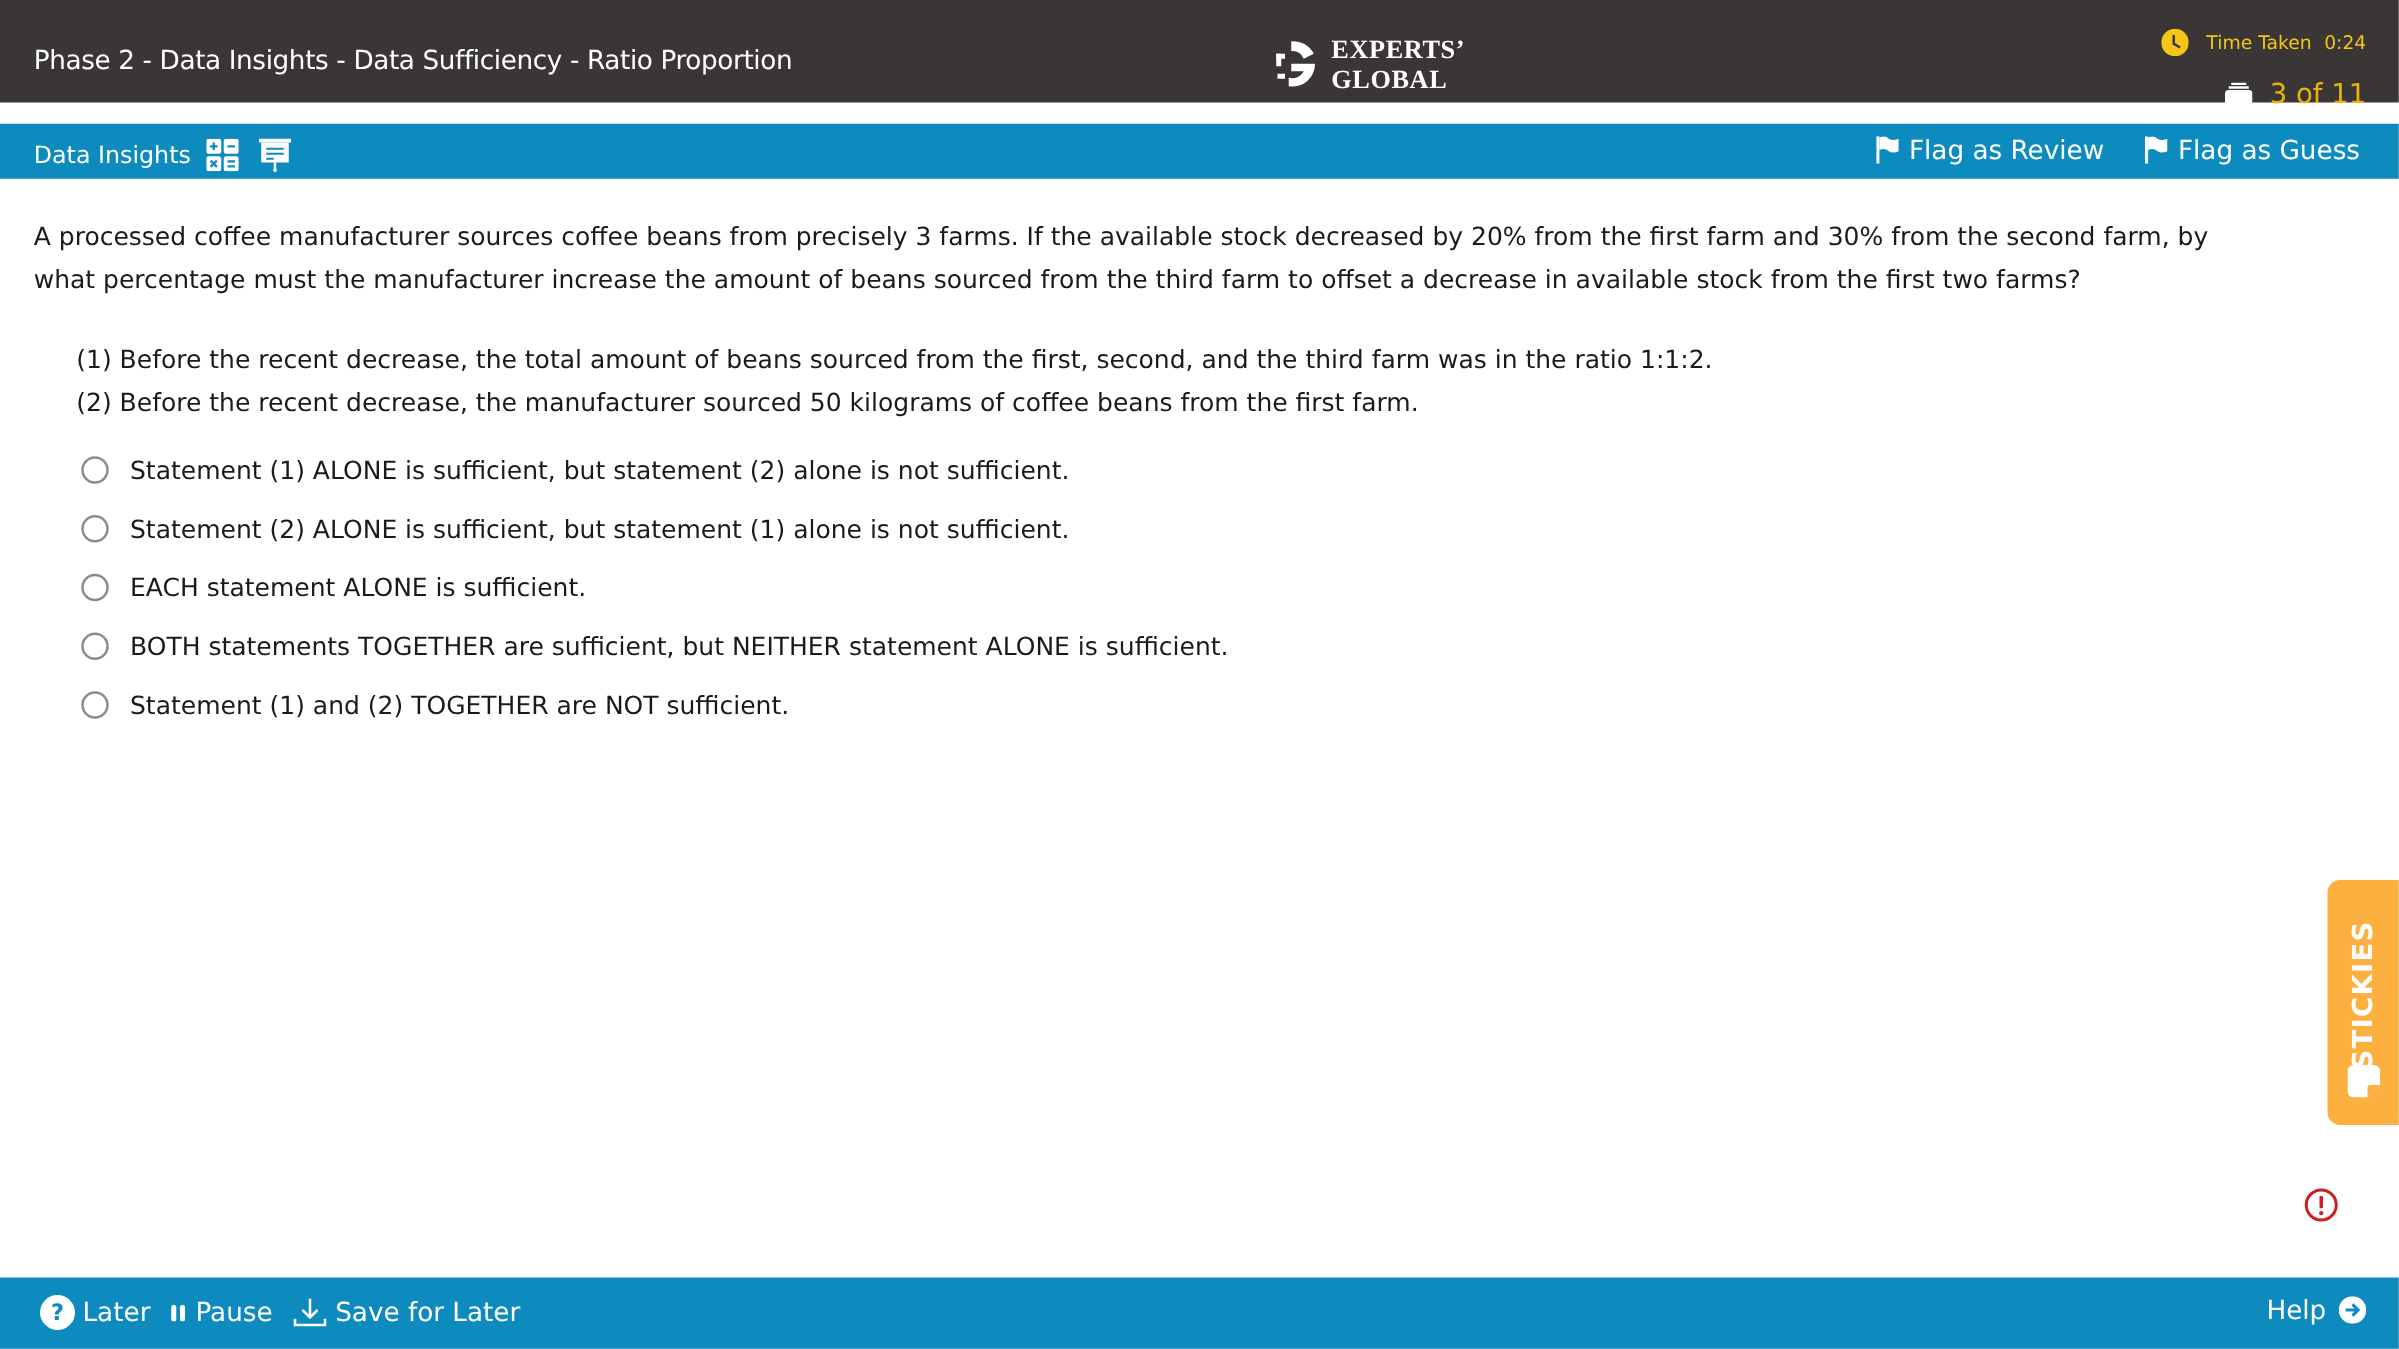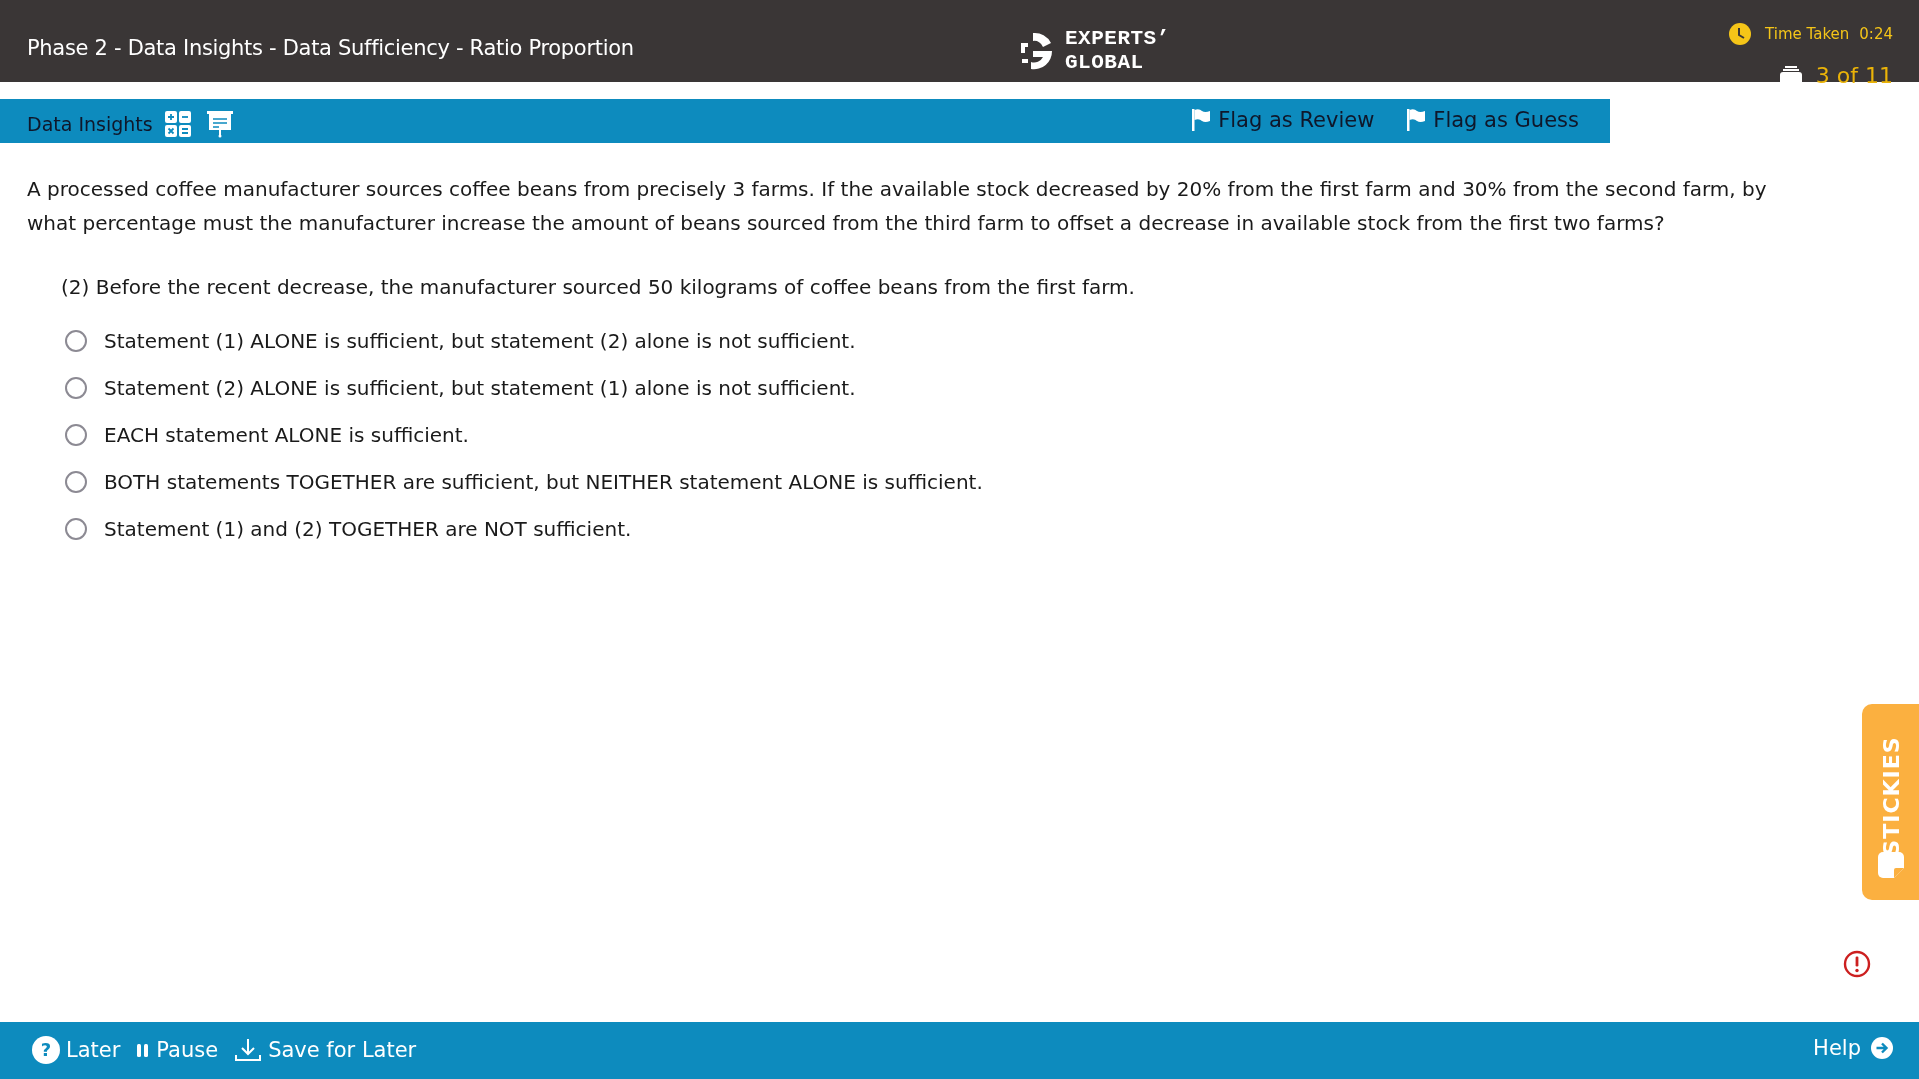--- a/index.html
+++ b/index.html
@@ -13,33 +13,33 @@
     position:absolute; left:0; top:0; width:1919px; height:82px;
     background:#3a3636; color:#fff;
   }
   .topbar .title {
     position:absolute; left:27px; top:36px; font-size:21px; letter-spacing:-0.3px;
   }
   .logo {
     position:absolute; left:1019px; top:27px; display:flex; align-items:center; gap:10px;
   }
   .logo .mark { width:36px; height:44px; }
-  .logo .words { color:#fff; font-family:Liberation Mono, monospace; font-weight:bold; font-size:21px; line-height:24px; letter-spacing:0.5px; }
+  .logo .words { color:#fff; font-family:Liberation Serif, serif; font-weight:bold; font-size:21px; line-height:24px; letter-spacing:0.5px; }
   .timer {
     position:absolute; right:26px; top:23px; display:flex; align-items:center; gap:14px;
     color:#f5c518; font-size:15px;
   }
   .timer .clock { width:22px; height:22px; }
   .qcount {
     position:absolute; right:26px; top:63px; display:flex; align-items:center; gap:14px;
     color:#eab308; font-size:22px;
   }
   .navbar {
-    position:absolute; left:0; top:99px; width:1610px; height:44px;
-    background:#0d8bbe; color:#0f172a;
+    position:absolute; left:0; top:99px; width:1919px; height:44px;
+    background:#0d8bbe; color:#ffffff;
   }
   .navbar .section {
     position:absolute; left:27px; top:11px; font-size:19px; display:flex; align-items:center; gap:12px;
   }
   .navbar .section svg { display:block; }
   .flags { position:absolute; right:31px; top:9px; display:flex; gap:33px; font-size:21px; }
   .flag { display:flex; align-items:center; gap:8px; cursor:pointer; }
   .content { position:absolute; left:27px; top:172px; width:1760px; }
   .question { font-size:20px; line-height:34px; margin:0; }
   .statements { margin:30px 0 0 34px; font-size:20px; line-height:35px; }
@@ -141,20 +141,21 @@
         <path d="M2.5 1 Q7 -1 10 2 Q13 4 18 2 L18 12 Q13 14 10 12 Q7 9 2.5 11 Z" fill="#fff"></path>
       </svg>
       <span>Flag as Guess</span>
     </div>
   </div>
 </div>
 
 <div class="content">
   <p class="question">A processed coffee manufacturer sources coffee beans from precisely 3 farms. If the available stock decreased by 20% from the first farm and 30% from the second farm, by what percentage must the manufacturer increase the amount of beans sourced from the third farm to offset a decrease in available stock from the first two farms?</p>
   <div class="statements">
+    <div>(1) Before the recent decrease, the total amount of beans sourced from the first, second, and the third farm was in the ratio 1:1:2.</div>
     <div>(2) Before the recent decrease, the manufacturer sourced 50 kilograms of coffee beans from the first farm.</div>
   </div>
   <div class="options">
     <div class="option">
       <span class="radio"></span>
       <span>Statement (1) ALONE is sufficient, but statement (2) alone is not sufficient.</span>
     </div>
     <div class="option">
       <span class="radio"></span>
       <span>Statement (2) ALONE is sufficient, but statement (1) alone is not sufficient.</span>

